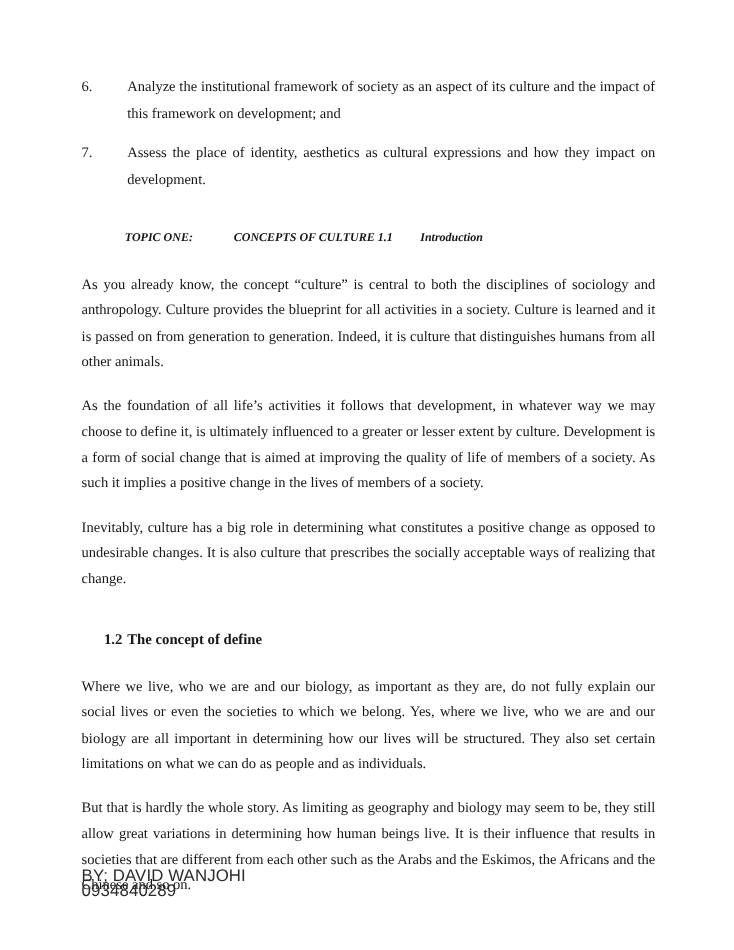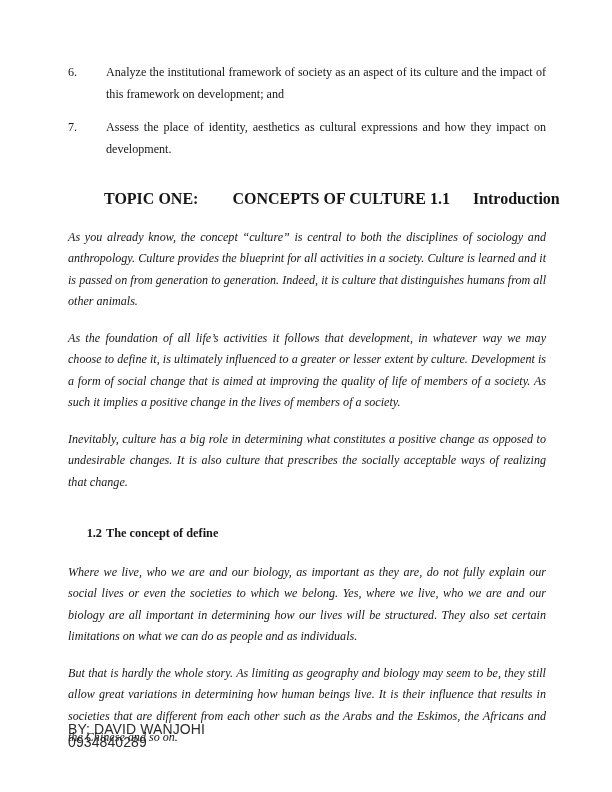--- a/index.html
+++ b/index.html
@@ -53,23 +53,24 @@
     width: 30px;
     font-size: 12.1px;
     line-height: 21.5px;
   }
 
   
   .topic-heading {
     margin: 28px 0 0 0;
     padding-left: 36px;
     font-weight: bold;
-    font-size: 16px;
+    font-size: 10px;
     line-height: 21.5px;
     white-space: nowrap;
+    font-style: italic;
   }
   .topic-heading .seg-gap-1 { display: inline-block; width: 34px; }
   .topic-heading .seg-gap-2 { display: inline-block; width: 23px; }
 
   .section-heading {
     position: relative;
     margin: 30px 0 0 0;
     padding-left: 38px;
     font-weight: bold;
     font-size: 12.3px;
@@ -83,21 +84,20 @@
     text-align: right;
   }
 
   
   .para {
     margin: 0;
     font-size: 12.1px;
     line-height: 21.5px;
     text-align: justify;
     text-justify: inter-word;
-    font-style: italic;
   }
   .para.first-after-heading { margin-top: 17px; }
   .para.spaced { margin-top: 15px; }
 
   
   .footer {
     position: absolute;
     left: 68px;
     top: 723px;
     font-family: "Liberation Sans", "DejaVu Sans", sans-serif;

